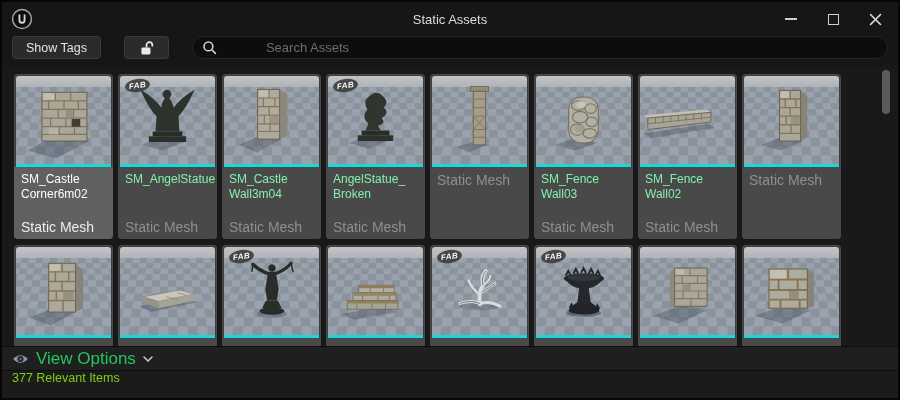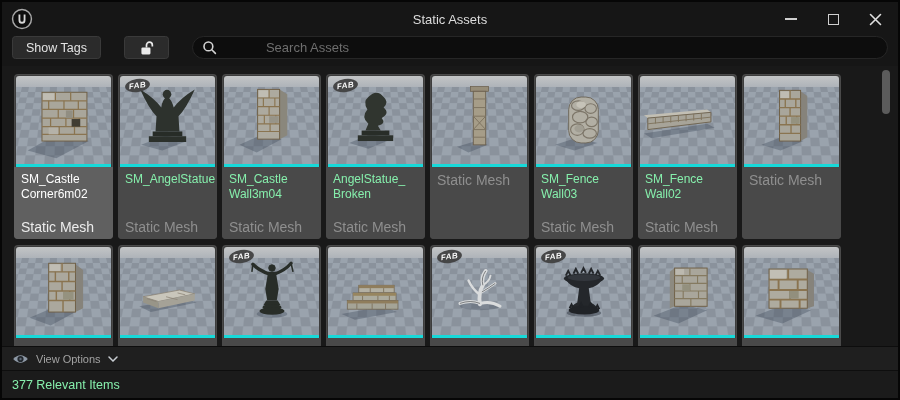--- a/index.html
+++ b/index.html
@@ -42,23 +42,23 @@
   .label{flex:1;background:#494949;padding:5px 7px 4px 7px;display:flex;flex-direction:column;justify-content:space-between;}
   .name{color:#86efac;font-size:12px;line-height:15px;white-space:pre-line;}
   .type{color:#8f8f8f;font-size:14px;}
   .card.selected .label{background:#606060;}
   .card.selected .name{color:#ffffff;}
   .card.selected .type{color:#ececec;}
   .scroll-thumb{position:absolute;top:68px;right:8px;width:8px;height:44px;background:#5b5b5b;border-radius:4px;cursor:pointer;}
 
   
   .viewoptions{position:absolute;left:0;right:0;bottom:28px;height:24px;background:#1f1f1f;border-top:1px solid #0d0d0d;
-               display:flex;align-items:center;padding:0 10px;gap:7px;box-sizing:border-box;color:#a3a3a3;font-size:11px;cursor:pointer;}
+               display:flex;align-items:center;padding:0 10px;gap:7px;box-sizing:border-box;color:#22c55e;font-size:17px;cursor:pointer;}
   .statusbar{position:absolute;left:0;right:0;bottom:0;height:28px;background:#1b1b1b;border-top:1px solid #0e0e0e;
-             display:flex;align-items:center;padding:0 10px;box-sizing:border-box;color:#86efac;font-size:12.5px;}
+             display:flex;padding:0 10px;box-sizing:border-box;color:#84cc16;font-size:12.5px;}
 </style>
 </head>
 <body>
 
 <div class="window">
 
   <div class="titlebar">
     <span class="ue-logo">
       <svg viewBox="0 0 24 24">
           <circle cx="12" cy="12" r="10.3" fill="#0e0e0e" stroke="#a8a8a8" stroke-width="1.6"></circle>

